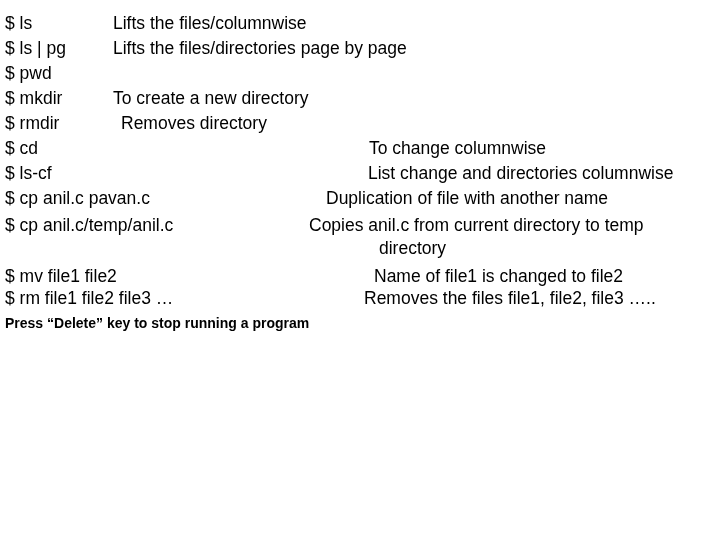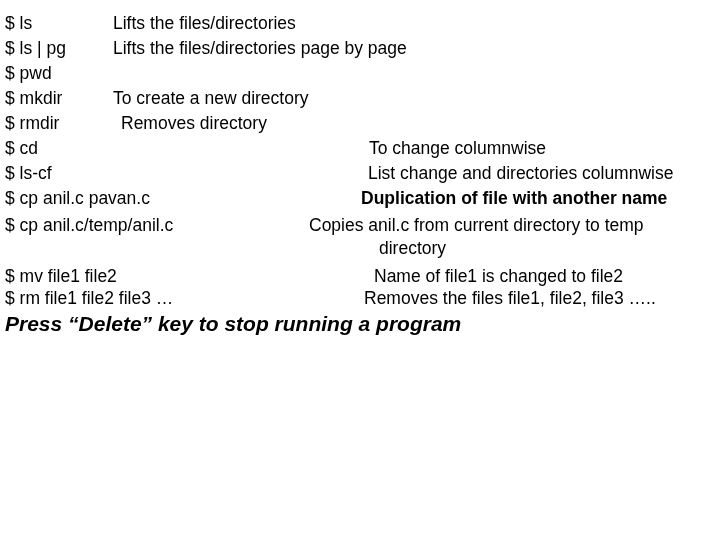--- a/index.html
+++ b/index.html
@@ -36,39 +36,38 @@
   }
   .desc {
     position: absolute;
     top: 0;
     line-height: 25px;
     white-space: pre;
   }
   .bold-note {
     position: absolute;
     left: 5px;
-    font-size: 21px;
+    font-size: 14px;
     font-weight: bold;
     line-height: 25px;
     white-space: pre;
-    font-style: italic;
   }
 </style>
 </head>
 <body>
 
 <div id="slide">
   <div id="rows-container">
-      <div class="line" style="top: 11px;"><span class="cmd">$ ls</span><span class="desc" style="left: 113px;">Lifts the files/directories</span></div>
+      <div class="line" style="top: 11px;"><span class="cmd">$ ls</span><span class="desc" style="left: 113px;">Lifts the files/columnwise</span></div>
       <div class="line" style="top: 36px;"><span class="cmd">$ ls | pg</span><span class="desc" style="left: 113px;">Lifts the files/directories page by page</span></div>
       <div class="line" style="top: 61px;"><span class="cmd">$ pwd</span></div>
       <div class="line" style="top: 86px;"><span class="cmd">$ mkdir</span><span class="desc" style="left: 113px;">To create a new directory</span></div>
       <div class="line" style="top: 111px;"><span class="cmd">$ rmdir</span><span class="desc" style="left: 121px;">Removes directory</span></div>
       <div class="line" style="top: 136px; padding-left: 12px;"><span class="cmd">$ cd</span><span class="desc" style="left: 369px;">To change columnwise</span></div>
       <div class="line" style="top: 161px;"><span class="cmd">$ ls-cf</span><span class="desc" style="left: 368px;">List change and directories columnwise</span></div>
-      <div class="line" style="top: 186px;"><span class="cmd">$ cp anil.c pavan.c</span><span class="desc" style="left: 361px; font-weight: bold;">Duplication of file with another name</span></div>
+      <div class="line" style="top: 186px;"><span class="cmd">$ cp anil.c pavan.c</span><span class="desc" style="left: 326px;">Duplication of file with another name</span></div>
       <div class="line" style="top: 213px; padding-left: 6px;"><span class="cmd">$ cp anil.c/temp/anil.c</span><span class="desc" style="left: 309px;">Copies anil.c from current directory to temp</span></div>
       <div class="line" style="top: 236px;"><span class="desc" style="left: 379px;">directory</span></div>
       <div class="line" style="top: 264px;"><span class="cmd">$ mv file1 file2</span><span class="desc" style="left: 374px;">Name of file1 is changed to file2</span></div>
       <div class="line" style="top: 286px;"><span class="cmd">$ rm file1 file2 file3 …</span><span class="desc" style="left: 364px;">Removes the files file1, file2, file3 …..</span></div>
     </div>
   <div class="bold-note" id="footer-note" style="top: 311px;">Press “Delete” key to stop running a program</div>
 </div>
 
 </body></html>

